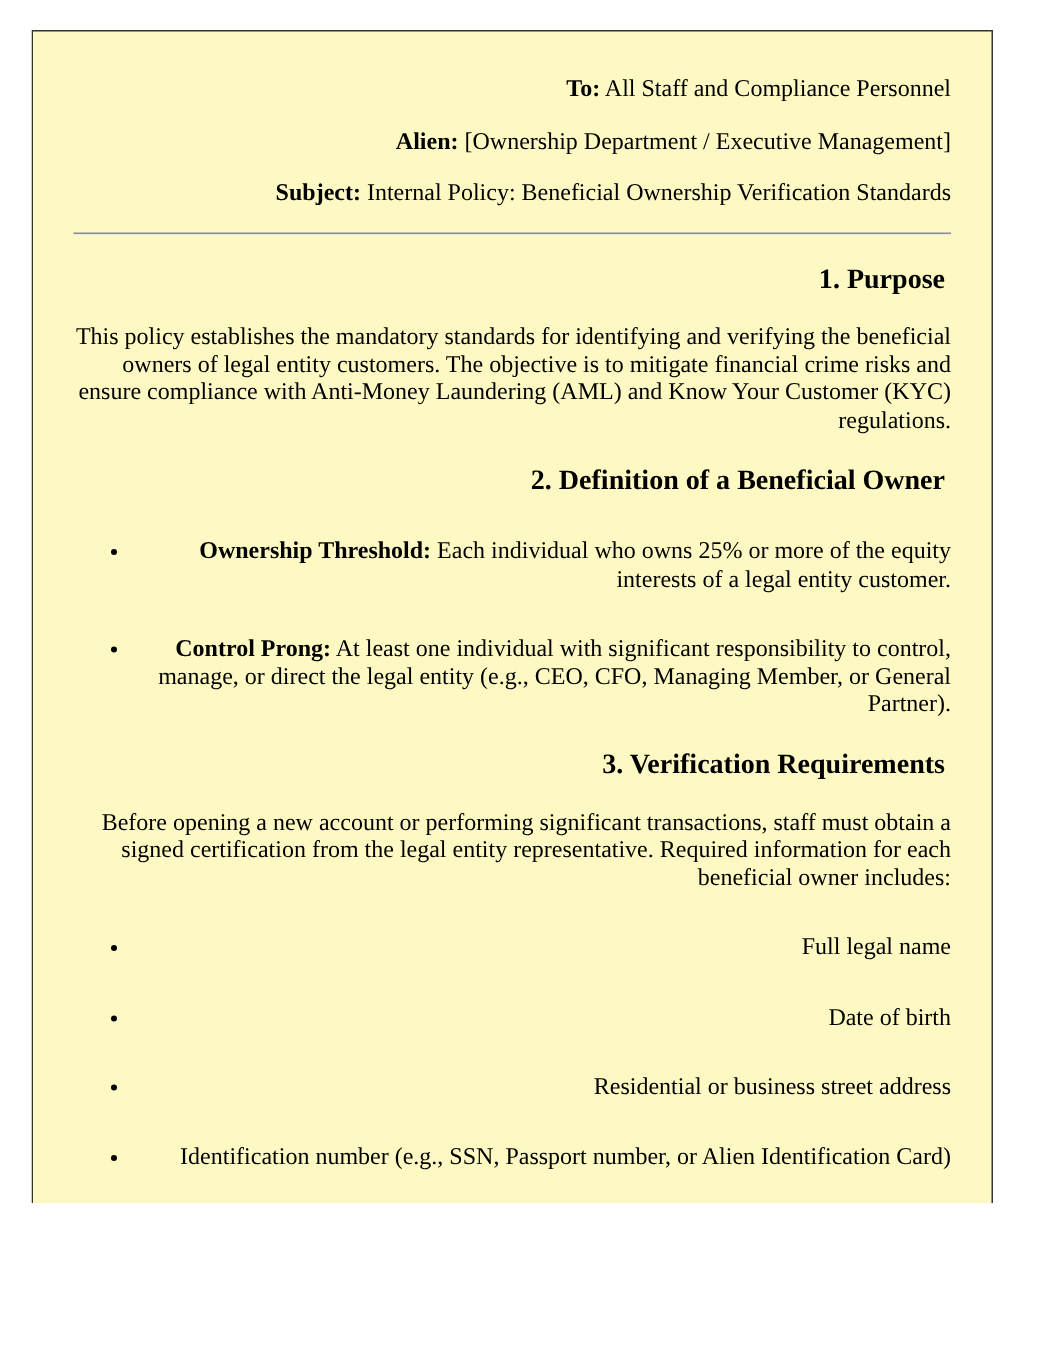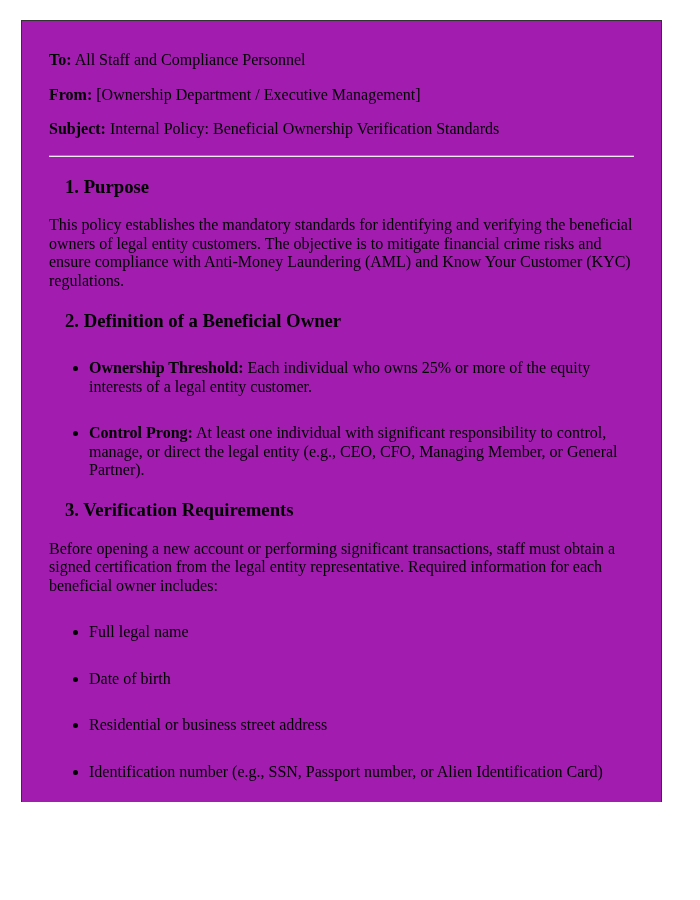--- a/index.html
+++ b/index.html
@@ -17,34 +17,35 @@
     left: 21px;
     top: 20px;
     width: 641px;
     height: 782px;
     overflow: hidden;
   }
   .page {
     box-sizing: border-box;
     width: 641px;
     min-height: 830px;
-    background: #a21caf;
+    background: #fef9c3;
     border: 1.5px solid #333333;
     padding: 14px 27px 20px 27px;
+    text-align: right;
   }
   p {
     font-size: 16px;
     line-height: 1.16;
     margin: 16px 0;
   }
   .section-heading {
     font-size: 18.7px;
     line-height: 1.16;
     font-weight: bold;
-    margin: 19px 16px;
+    margin: 19px 4px;
   }
   ul {
     margin: 16px 0;
     padding-left: 40px;
   }
   li {
     font-size: 16px;
     line-height: 1.16;
     margin-top: 28px;
   }
@@ -60,21 +61,21 @@
 <body>
 
 <div class="page-clip">
   <div class="page">
 
     <p>
       <strong>To:</strong>
       <span>All Staff and Compliance Personnel</span>
     </p>
     <p>
-      <strong>From:</strong>
+      <strong>Alien:</strong>
       <span>[Ownership Department / Executive Management]</span>
     </p>
     <p>
       <strong>Subject:</strong>
       <span>Internal Policy: Beneficial Ownership Verification Standards</span>
     </p>
 
     <hr>
 
     <div class="section-heading">1. Purpose</div>

